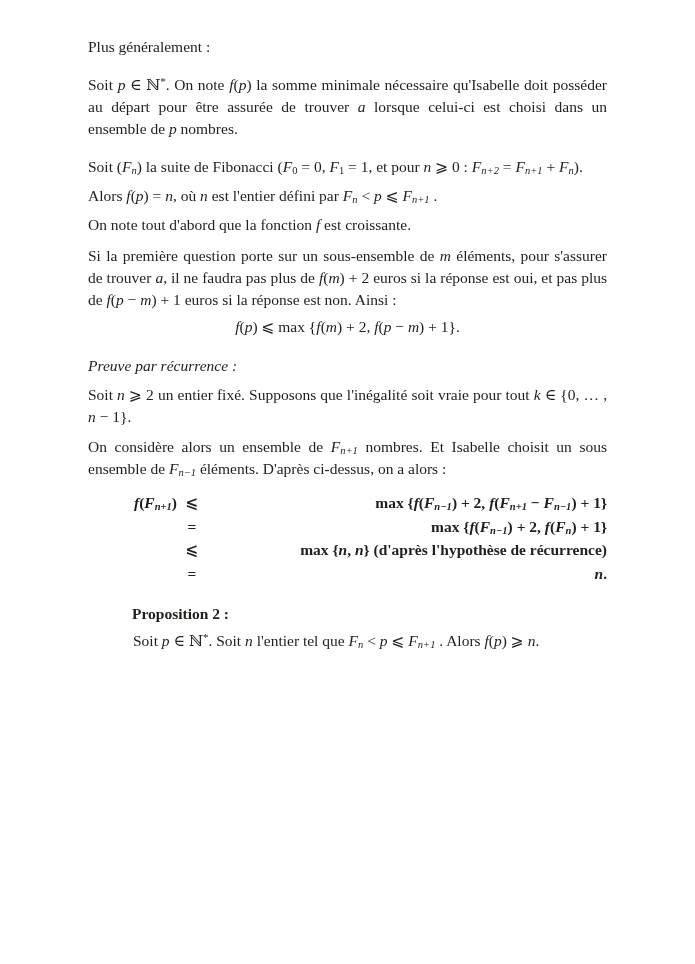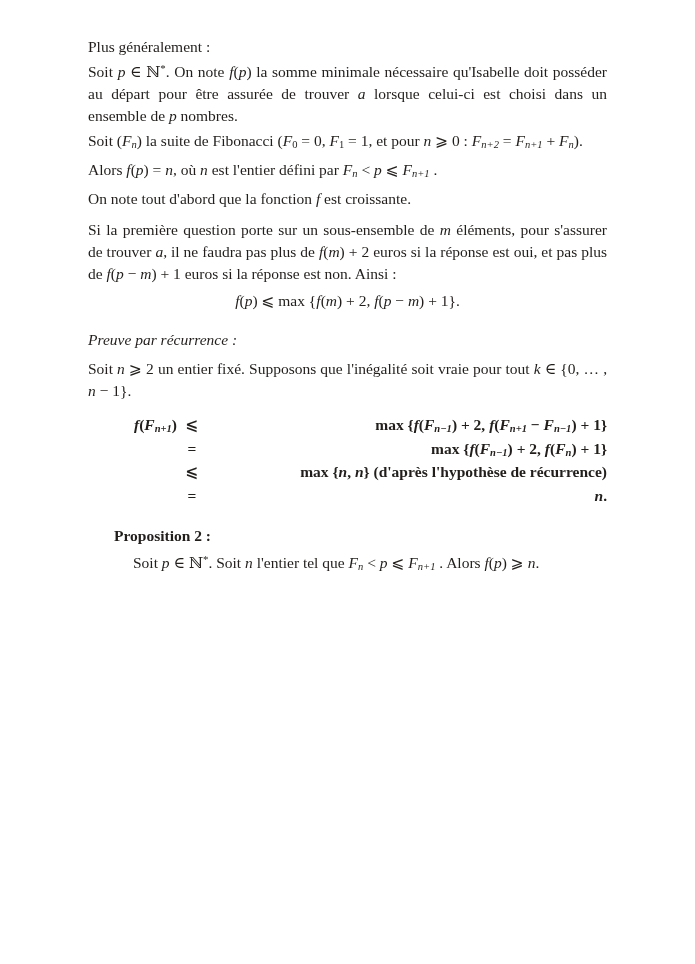--- a/index.html
+++ b/index.html
@@ -10,34 +10,34 @@
     box-sizing: border-box;
     padding: 36px 88px 0 88px;
     background: #ffffff;
     font-family: "Liberation Serif", "DejaVu Serif", "DejaVu Sans", serif;
     font-size: 15.5px;
     line-height: 22px;
     color: #211e1b;
     overflow: hidden;
   }
   .para { margin: 0; text-align: justify; }
-  .mt6  { margin-top: 3px; }
+  .mt6  { margin-top: 16px; }
   .mt7  { margin-top: 7px; }
   .mt8  { margin-top: 8px; }
   .mt9  { margin-top: 9px; }
 
   .s-i    { font-style: italic; }
   .s-sub  { font-size: 68%; vertical-align: -0.22em; line-height: 1; }
   .s-subi { font-size: 68%; vertical-align: -0.22em; line-height: 1; font-style: italic; }
   .s-sup  { font-size: 70%; vertical-align: 0.45em; line-height: 1; }
 
   .eq-main { margin: 5px 0 0; text-align: center; }
 
   .prop-title { margin: 16px 0 0 45px; font-weight: bold; text-align: left; }
-  .prop-title2 { margin: 18px 0 0 26px; font-weight: bold; text-align: left; }
+  .prop-title2 { margin: 18px 0 0 44px; font-weight: bold; text-align: left; }
   .prop-body  { margin: 6px 0 0 45px; text-align: justify; }
   .prop-body2 { margin: 5px 0 0 45px; text-align: justify; }
 
   .preuve { margin: 17px 0 0; font-style: italic; }
   .mt5 { margin-top: 5px; }
 
   .derivation { margin: 11px 0 8px 39px; line-height: 23.5px; font-weight: bold; }
   .drow { display: flex; }
   .dlhs { min-width: 50px; text-align: right; white-space: pre; }
   .drel { min-width: 30px; text-align: center; }
@@ -63,20 +63,21 @@
   <p class="para mt9"><span>Si la première question porte sur un sous-ensemble de </span><span class="s-i">m</span><span> éléments, pour s'assurer de trouver </span><span class="s-i">a</span><span>, il ne faudra pas plus de </span><span class="s-i">f</span><span>(</span><span class="s-i">m</span><span>) + 2 euros si la réponse est oui, et pas plus de </span><span class="s-i">f</span><span>(</span><span class="s-i">p</span><span> − </span><span class="s-i">m</span><span>) + 1 euros si la réponse est non. Ainsi :</span></p>
 
   <p class="para eq-main"><span class="s-i">f</span><span>(</span><span class="s-i">p</span><span>) ⩽ max {</span><span class="s-i">f</span><span>(</span><span class="s-i">m</span><span>) + 2,  </span><span class="s-i">f</span><span>(</span><span class="s-i">p</span><span> − </span><span class="s-i">m</span><span>) + 1}.</span></p>
 
 
   <p class="para preuve">Preuve par récurrence :</p>
 
 
   <p class="para mt7"><span>Soit </span><span class="s-i">n</span><span> ⩾ 2 un entier fixé. Supposons que l'inégalité soit vraie pour tout </span><span class="s-i">k</span><span> ∈ {0, … , </span><span class="s-i">n</span><span> − 1}.</span></p>
 
+  <p class="para mt8"><span>On considère alors un ensemble de </span><span class="s-i">F</span><span class="s-subi">n+1</span><span> nombres. Et Isabelle choisit un sous ensemble de </span><span class="s-i">F</span><span class="s-subi">n−1</span><span> éléments. D'après ci-dessus, on a alors :</span></p>
 
   <div class="derivation">
     <div class="drow">
       <span class="dlhs"><span class="s-i">f</span><span>(</span><span class="s-i">F</span><span class="s-subi">n+1</span><span>)</span></span>
       <span class="drel">⩽</span>
       <span class="drhs"><span>max {</span><span class="s-i">f</span><span>(</span><span class="s-i">F</span><span class="s-subi">n−1</span><span>) + 2,  </span><span class="s-i">f</span><span>(</span><span class="s-i">F</span><span class="s-subi">n+1</span><span> − </span><span class="s-i">F</span><span class="s-subi">n−1</span><span>) + 1}</span></span>
     </div>
     <div class="drow">
       <span class="dlhs"></span>
       <span class="drel">=</span>

